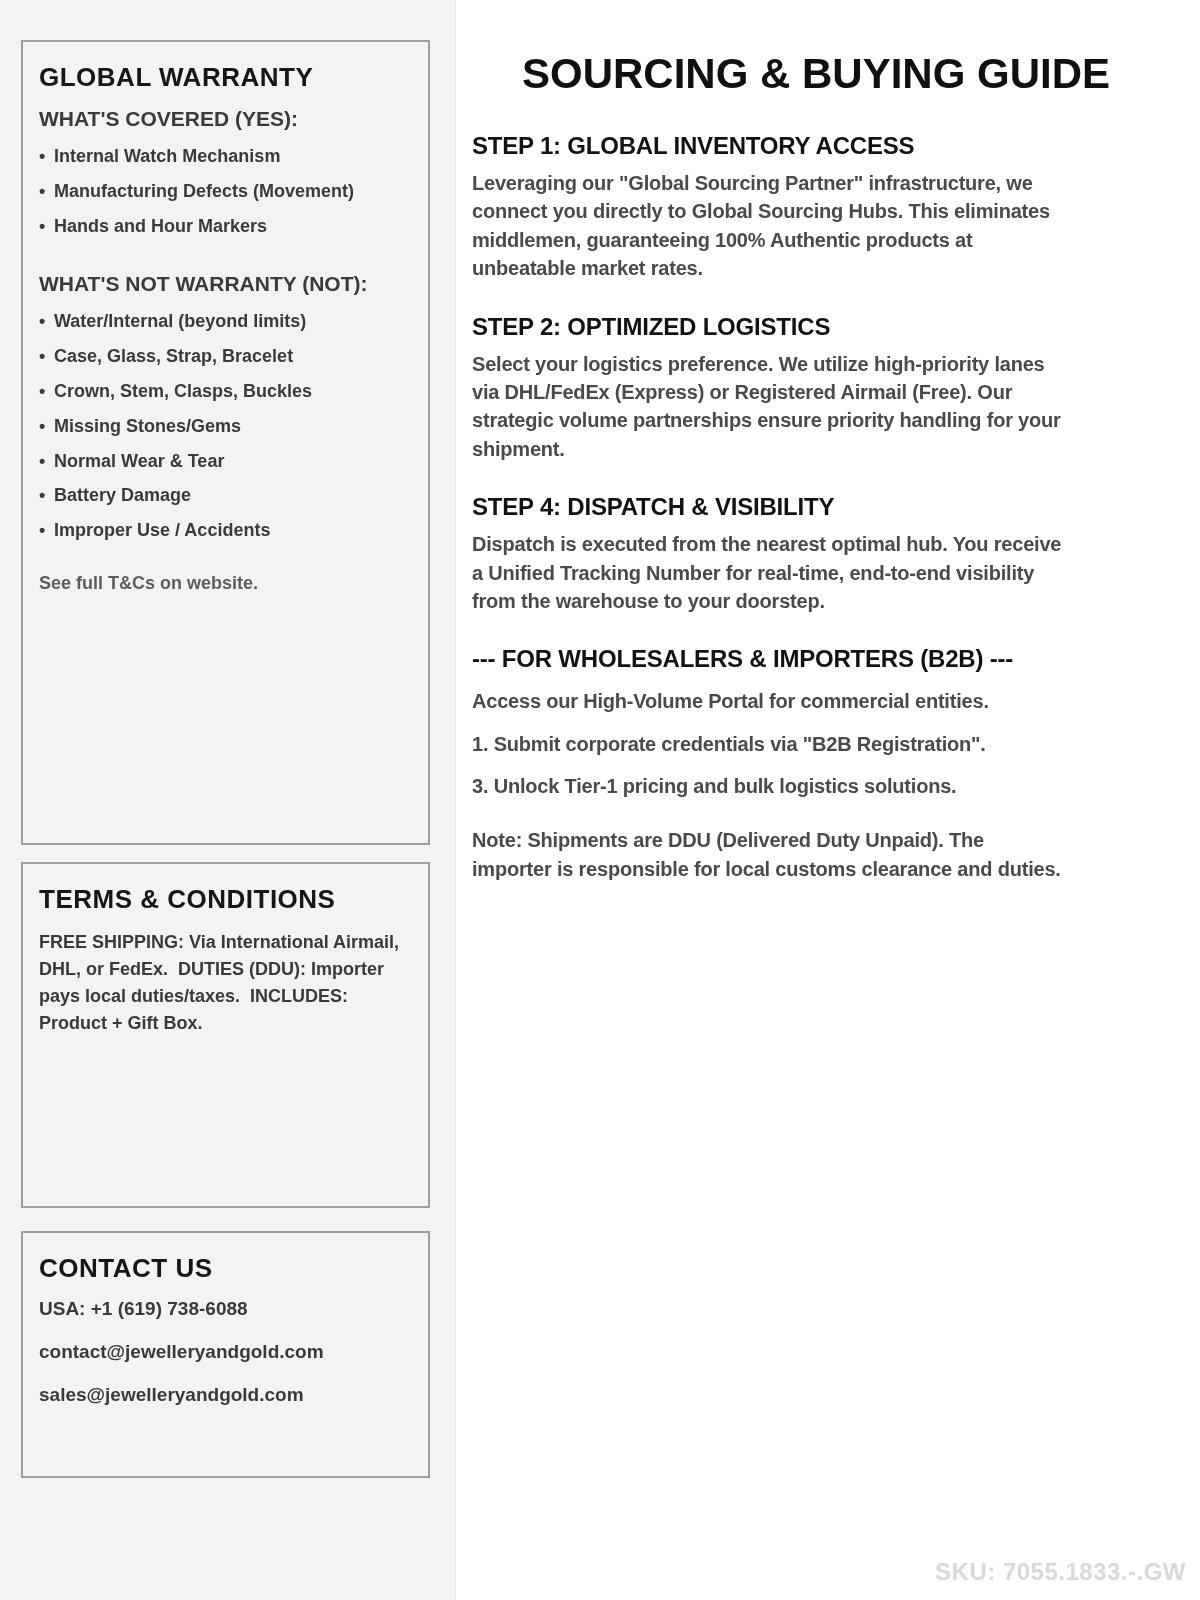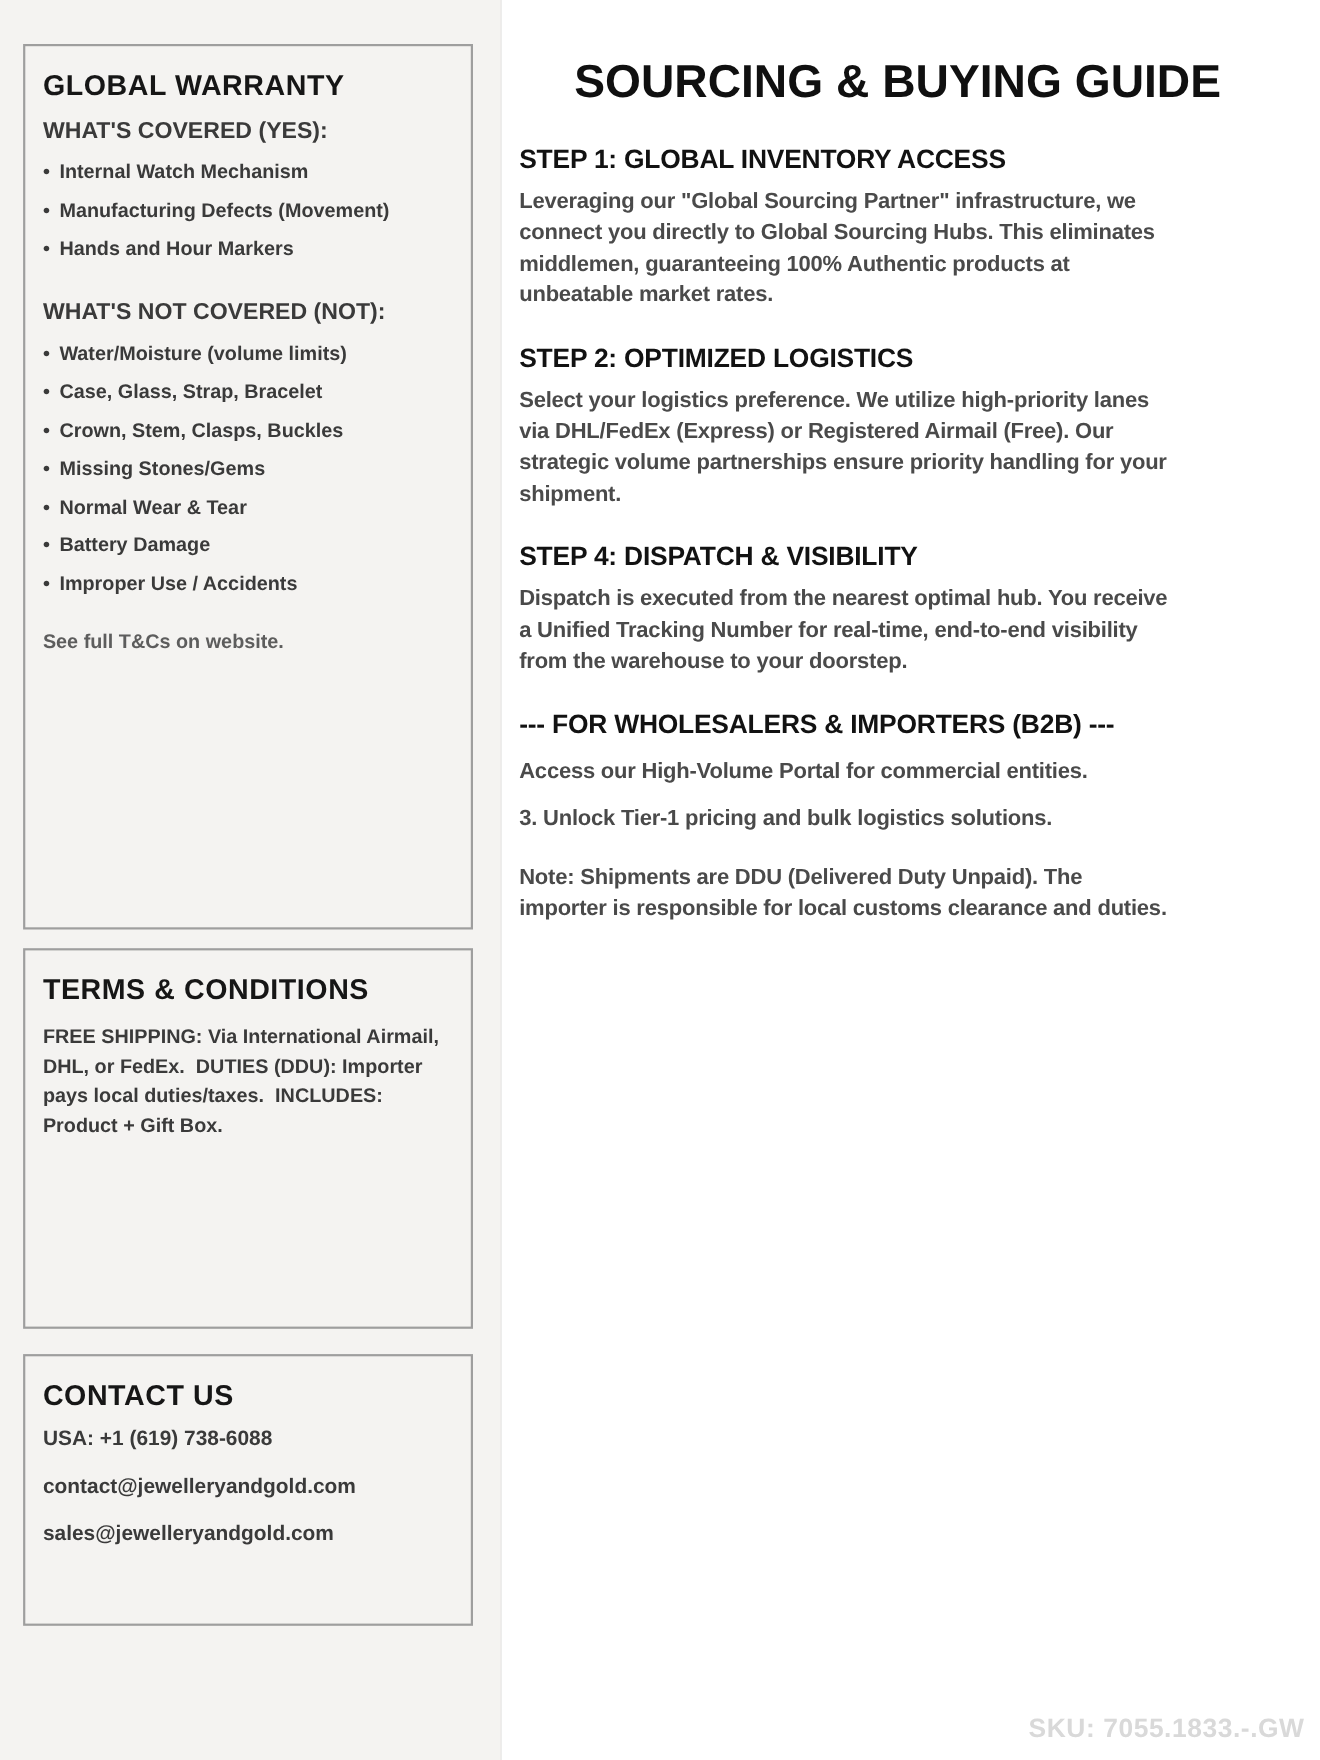--- a/index.html
+++ b/index.html
@@ -142,23 +142,23 @@
   <aside class="sidebar">
 
     <section class="panel panel-warranty">
       <h2>GLOBAL WARRANTY</h2>
       <h3>WHAT'S COVERED (YES):</h3>
       <ul class="bullet-list">
         <li>Internal Watch Mechanism</li>
         <li>Manufacturing Defects (Movement)</li>
         <li>Hands and Hour Markers</li>
       </ul>
-      <h3 class="second">WHAT'S NOT COVERED (NOT):</h3>
+      <h3 class="second">WHAT'S NOT WARRANTY (NOT):</h3>
       <ul class="bullet-list">
-        <li>Water/Moisture (volume limits)</li>
+        <li>Water/Internal (beyond limits)</li>
         <li>Case, Glass, Strap, Bracelet</li>
         <li>Crown, Stem, Clasps, Buckles</li>
         <li>Missing Stones/Gems</li>
         <li>Normal Wear &amp; Tear</li>
         <li>Battery Damage</li>
         <li>Improper Use / Accidents</li>
       </ul>
       <p class="footnote">See full T&amp;Cs on website.</p>
     </section>
 
@@ -191,20 +191,21 @@
 
 
     <section class="step">
       <h2>STEP 4: DISPATCH &amp; VISIBILITY</h2>
       <p>Dispatch is executed from the nearest optimal hub. You receive a Unified Tracking Number for real-time, end-to-end visibility from the warehouse to your doorstep.</p>
     </section>
 
     <section class="b2b">
       <h2>--- FOR WHOLESALERS &amp; IMPORTERS (B2B) ---</h2>
       <p class="intro">Access our High-Volume Portal for commercial entities.</p>
+      <p class="b2b-item">1. Submit corporate credentials via "B2B Registration".</p>
       <p class="b2b-item">3. Unlock Tier-1 pricing and bulk logistics solutions.</p>
       <p class="note">Note: Shipments are DDU (Delivered Duty Unpaid). The importer is responsible for local customs clearance and duties.</p>
     </section>
   </main>
 
   <div class="sku">SKU: 7055.1833.-.GW</div>
 
 </div>
 
 </body></html>

